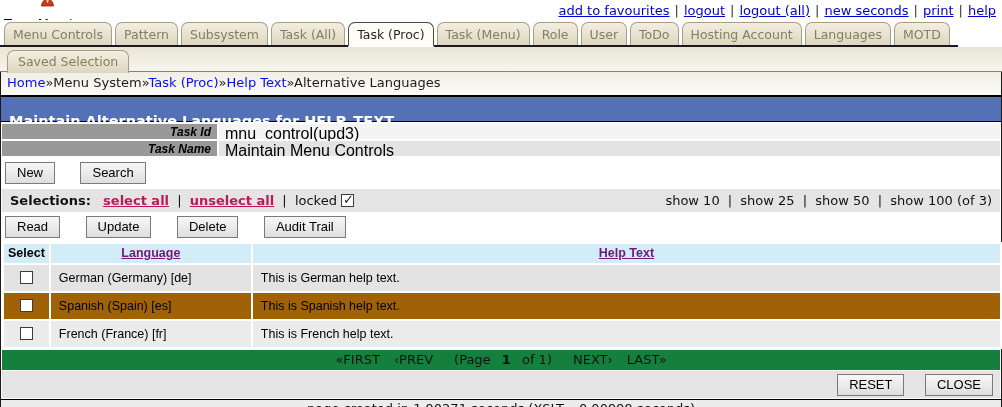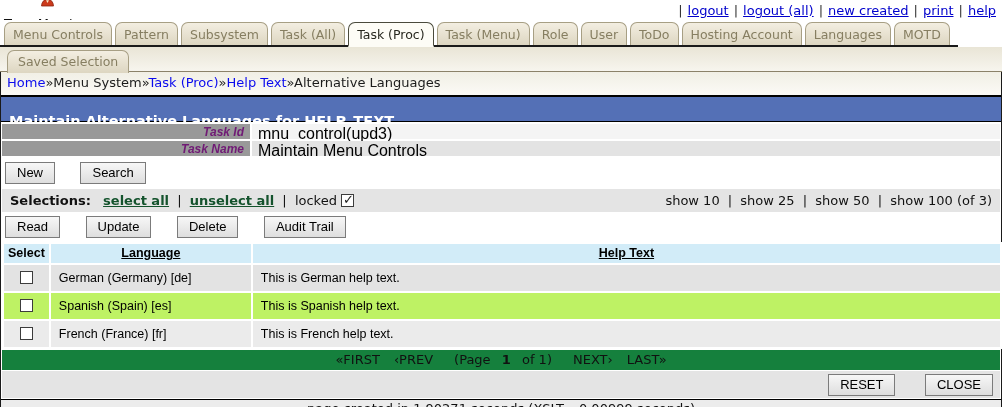--- a/index.html
+++ b/index.html
@@ -39,94 +39,95 @@
   .bc-item::after { content:"\00bb"; color:#1b1b1b; }
   .bc-item:last-child::after { content:""; }
 
   .titlebar { background:#5470b6; border-top:2px solid #000; border-bottom:1px solid #000;
     color:#fff; font-family:"DejaVu Sans", sans-serif; font-weight:bold;
     font-size:14.5px; padding:16px 8px 5px; height:27px; }
 
   
   .details { padding:2px 1px 1px; background:#fff; }
   .detail-row { display:flex; gap:2px; margin-bottom:2px; height:15px; }
-  .detail-label { width:248px; background:#999; color:#701a75; font-weight:bold;
+  .detail-label { width:215px; background:#999; color:#000000; font-weight:bold;
     font-style:italic; font-size:12px; text-align:right; padding:1px 6px 0 0; }
   .detail-value { flex:1; font-size:16px; padding:1px 0 0 6px; color:#000; }
   .detail-row:nth-child(1) .detail-value { background:#f4f4f4; }
   .detail-row:nth-child(2) .detail-value { background:#e3e3e3; }
 
   
   .btnrow { padding:3px 4px 4px; background:#fff; }
   button.btn { font-family:"Liberation Sans", sans-serif; font-size:13px; color:#000;
     background:linear-gradient(#f7f7f7,#dedede); border:1px solid #7b7b7b;
     padding:2px 11px 3px; margin-right:21px; cursor:pointer; }
 
   
   .selbar { background:#e4e4e4; margin:1px; padding:3px 8px 4px; height:23px;
     display:flex; justify-content:space-between; align-items:center;
     font-family:"DejaVu Sans", sans-serif; font-size:13px; color:#111; }
   .selbar .lbl { font-weight:bold;text-align:right; }
-  .selbar a { color:#14532d; font-weight:bold; text-decoration:underline; cursor:pointer; }
+  .selbar a { color:#be185d; font-weight:bold; text-decoration:underline; cursor:pointer; }
   .selbar .sep { margin:0 4px; }
   .showopts span.showopt { cursor:pointer; }
 
   .checkbox { display:inline-block; width:13px; height:13px; background:#fff;
     border:1px solid #3c3c3c; vertical-align:-2px; position:relative; cursor:pointer; }
   .checkbox.checked::after { content:"\2713"; position:absolute; left:1px; top:-3px;
     font-size:13px; font-weight:bold; color:#1a1a1a; }
 
   
   table.grid { width:1000px; margin:0 1px; border-collapse:separate; border-spacing:2px;
     background:#fff; }
   table.grid th { background:#d2ecf8; font-size:12.5px; padding:2px 4px 3px; height:18px; }
   th.th-select { width:38px; color:#000; }
-  th .col-link { color:#000000; text-decoration:underline; cursor:pointer; font-weight:bold; }
+  th .col-link { color:#701a75; text-decoration:underline; cursor:pointer; font-weight:bold; }
   table.grid td { font-size:12.5px; color:#000; padding:6px 8px; height:25px; }
   td.cell-select { text-align:center; width:38px; padding:4px; }
   td.cell-language { width:200px; }
   tr.r1 td { background:#e3e3e3; }
-  tr.r2 td { background:#bef264; }
+  tr.r2 td { background:#a16207; }
   tr.r3 td { background:#ebebeb; }
 
   
   .pagebar { background:#15803d; margin:1px; text-align:center; padding:2px 0 3px;
     font-family:"DejaVu Sans", sans-serif; font-size:13px; color:#111; height:20px; }
   .pagebar span { margin:0 7px; cursor:pointer; }
   .pagebar .pgroup { cursor:default; }
   .pagebar b { font-weight:bold; }
 
   .bottombar { background:#e4e4e4; margin:1px; padding:3px 5px; text-align:right; height:27px; }
-  .bottombar button.btn { margin-right:2px; margin-left:23px; }
+  .bottombar button.btn { margin-right:2px; margin-left:14px; }
 
   .footbar { background:#ececec; border-top:1px solid #000; border-bottom:1px solid #000;
     margin-top:1px; text-align:center; font-family:"DejaVu Sans", sans-serif;
     font-size:13px; padding:1px 0 2px; color:#111; }
 </style>
 </head>
 <body>
 
 <div class="topbar">
   <div class="topbar-left">
     <span>
       <svg width="17" height="17" viewBox="0 0 17 17">
         <circle cx="8.5" cy="4.6" r="3.4" fill="#f2c063" stroke="#b5832d" stroke-width="0.8"></circle>
         <path d="M2.5 16 Q3 9.5 8.5 9.5 Q14 9.5 14.5 16 Z" fill="#cc3a1b" stroke="#8c2410" stroke-width="0.8"></path>
         <path d="M7 10.2 L8.5 13 L10 10.2 Z" fill="#f6e9c9"></path>
       </svg>
     </span>
     <span>Tony Marston</span>
   </div>
   <div class="toplinks">
+    <a>add to favourites</a>
       <span class="sep">|</span>
     <a>logout</a>
       <span class="sep">|</span>
     <a>logout (all)</a>
       <span class="sep">|</span>
-    <a>new created</a>
+    <a>new seconds</a>
       <span class="sep">|</span>
     <a>print</a>
       <span class="sep">|</span>
     <a>help</a>
   </div>
 </div>
 
 <div>
   <div class="tabstrip">
     <div class="tab">Menu Controls</div>

